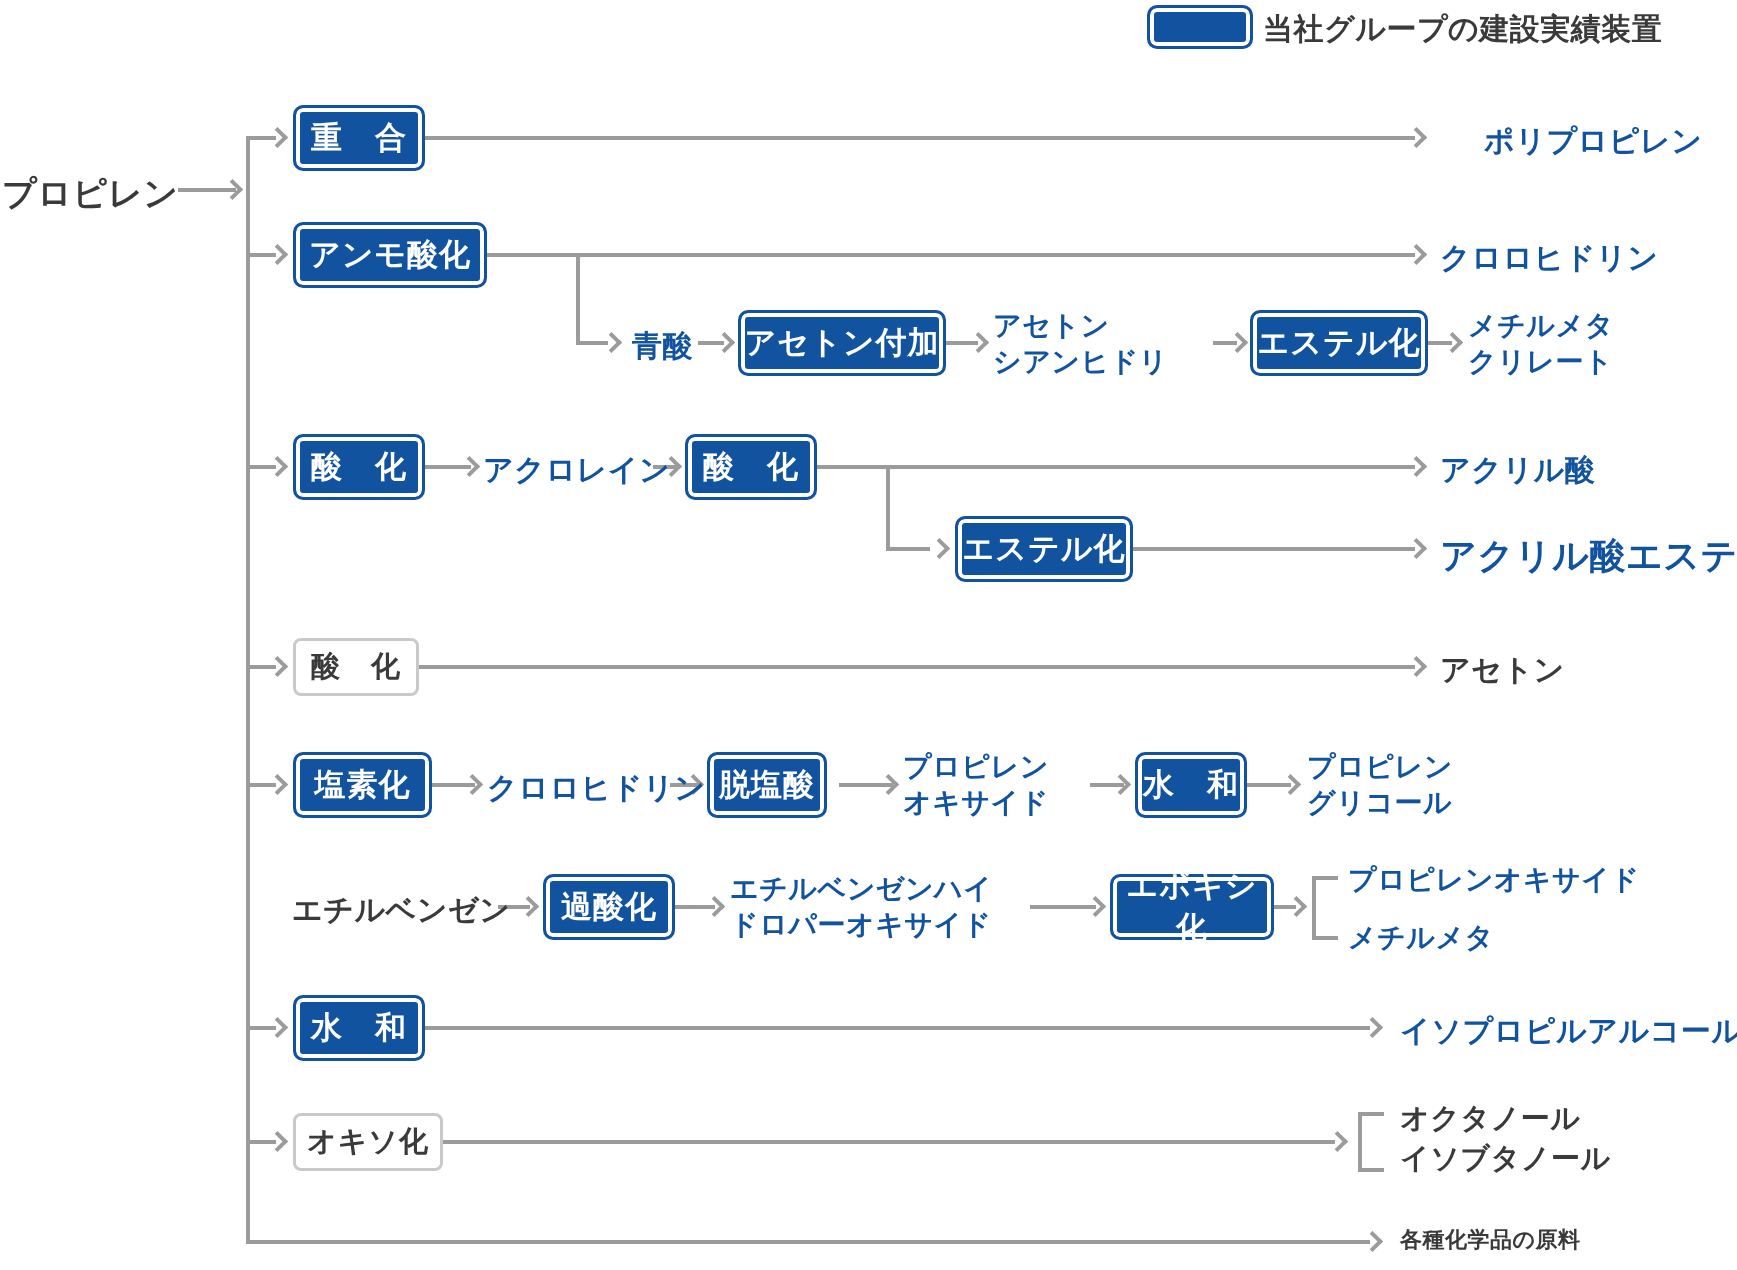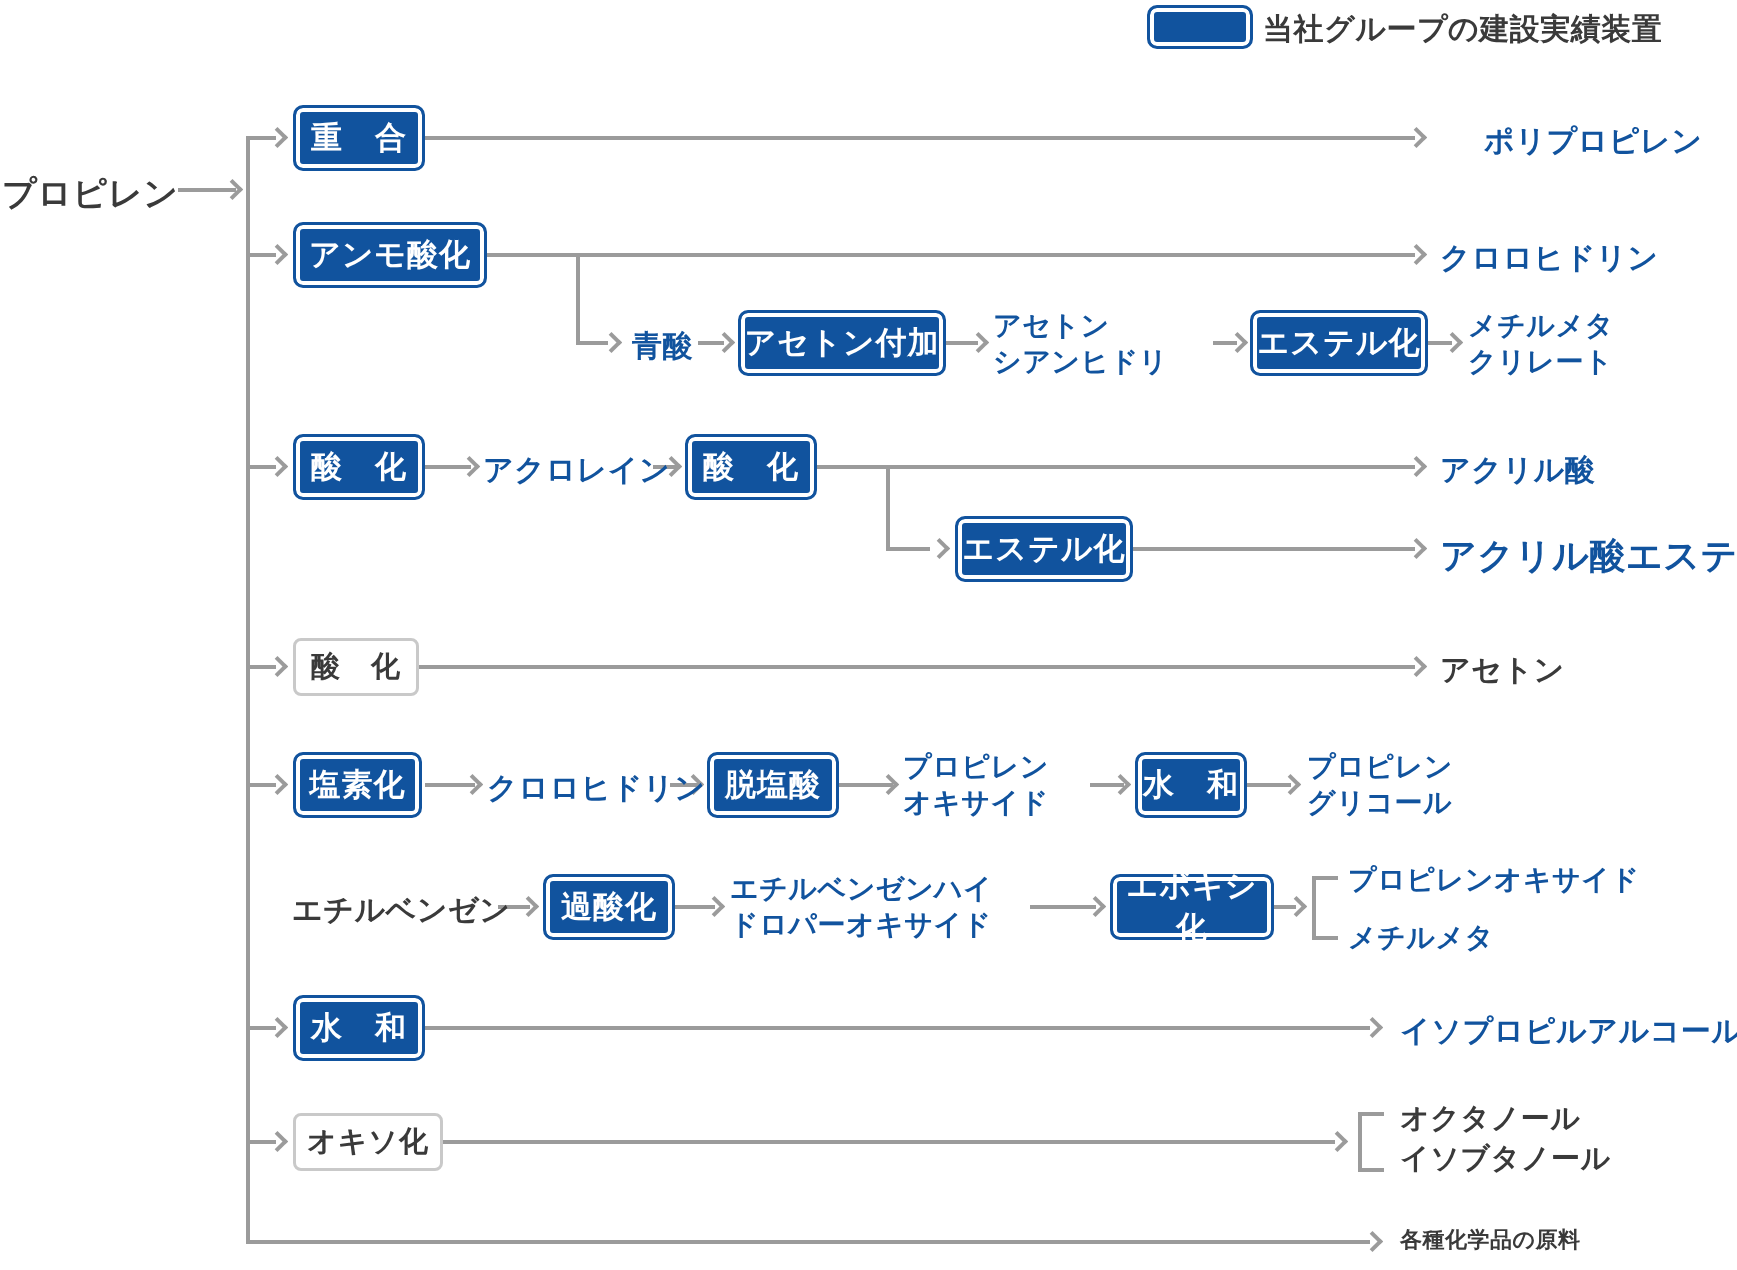--- a/index.html
+++ b/index.html
@@ -113,22 +113,22 @@
     <div class="chev" style="left: 1330px; top: 1134px;"></div>
     <div class="chev" style="left: 1365px; top: 1234px;"></div>
     <div class="box blue" style="left: 293px; top: 105px; width: 132px; height: 66px;">重　合</div>
     <div class="box blue" style="left: 293px; top: 222px; width: 194px; height: 66px;">アンモ酸化</div>
     <div class="box blue" style="left: 738px; top: 310px; width: 208px; height: 66px;">アセトン付加</div>
     <div class="box blue" style="left: 1250px; top: 310px; width: 178px; height: 66px;">エステル化</div>
     <div class="box blue" style="left: 293px; top: 434px; width: 132px; height: 66px;">酸　化</div>
     <div class="box blue" style="left: 685px; top: 434px; width: 132px; height: 66px;">酸　化</div>
     <div class="box blue" style="left: 955px; top: 516px; width: 178px; height: 66px;">エステル化</div>
     <div class="box white" style="left: 293px; top: 638px; width: 126px; height: 58px;">酸　化</div>
-    <div class="box blue" style="left: 293px; top: 752px; width: 129px; height: 66px;">塩素化</div>
-    <div class="box blue" style="left: 707px; top: 752px; width: 132px; height: 66px;">脱塩酸</div>
+    <div class="box blue" style="left: 293px; top: 752px; width: 139px; height: 66px;">塩素化</div>
+    <div class="box blue" style="left: 707px; top: 752px; width: 120px; height: 66px;">脱塩酸</div>
     <div class="box blue" style="left: 1135px; top: 752px; width: 112px; height: 66px;">水　和</div>
     <div class="box blue" style="left: 543px; top: 874px; width: 132px; height: 66px;">過酸化</div>
     <div class="box blue" style="left: 1110px; top: 874px; width: 164px; height: 66px;">エボキシ化</div>
     <div class="box blue" style="left: 293px; top: 995px; width: 132px; height: 66px;">水　和</div>
     <div class="box white" style="left: 293px; top: 1113px; width: 150px; height: 58px;">オキソ化</div>
     <div class="lbl dark" style="left: 2px; top: 172px; font-size: 34px;">プロピレン</div>
     <div class="lbl blue" style="left: 1440px; top: 122px; font-size: 30px; margin-left: 44px;">ポリプロピレン</div>
     <div class="lbl blue" style="left: 1440px; top: 239px; font-size: 30px;">クロロヒドリン</div>
     <div class="lbl blue" style="left: 632px; top: 327px; font-size: 30px;">青酸</div>
     <div class="lbl blue" style="left: 993px; top: 308px; font-size: 28px;">アセトン

